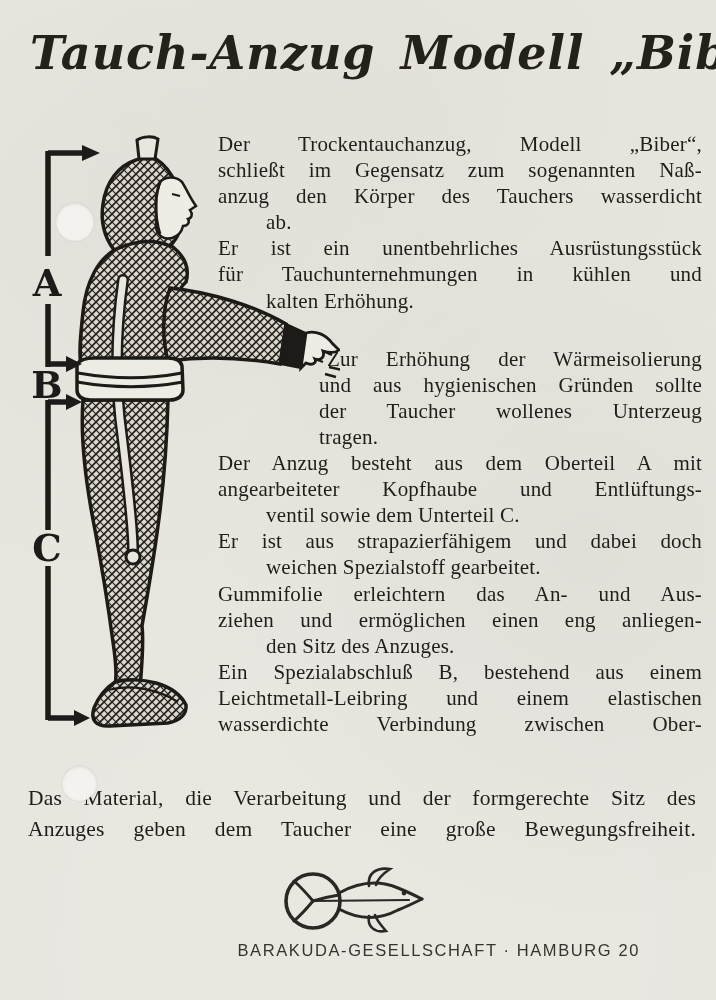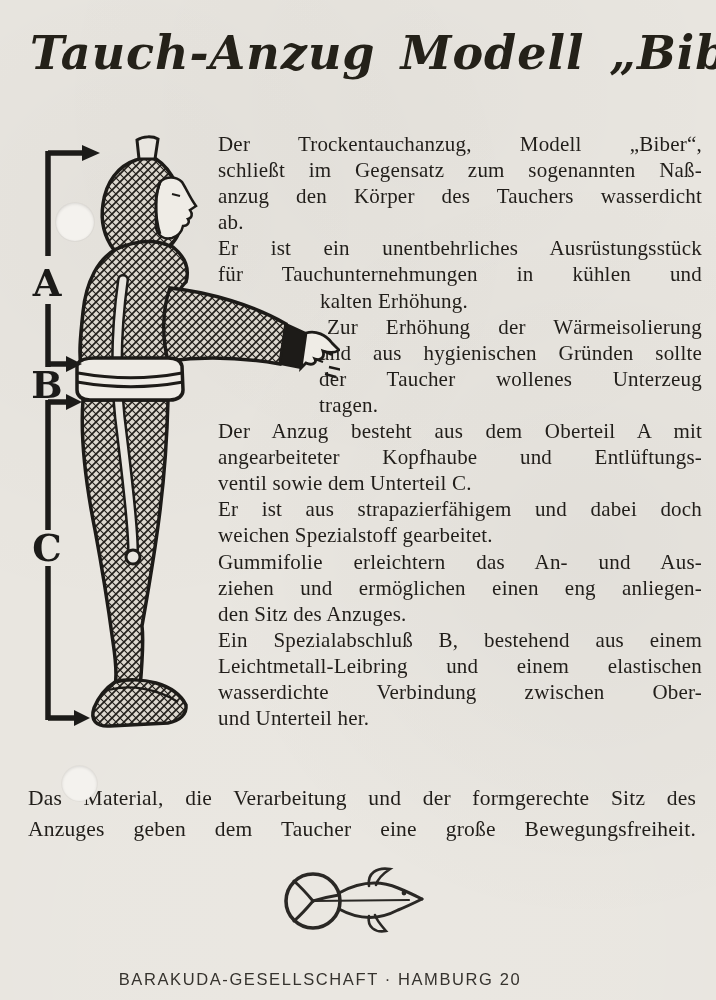--- a/index.html
+++ b/index.html
@@ -24,38 +24,38 @@
     font-size:46px;letter-spacing:1px;word-spacing:8px;
     color:#242119;
     white-space:nowrap;
   }
   .figure{position:absolute;left:20px;top:130px;width:320px;height:640px;z-index:2;pointer-events:none;}
   .textcol{
     position:absolute;left:218px;top:131px;width:484px;z-index:1;
     font-size:21px;line-height:26.1px;letter-spacing:0.2px;
   }
   .line{text-align:justify;text-align-last:justify;}
-  .line.end{text-align:left;text-align-last:left;}
+  .line.end{text-align:left;text-align-last:left;margin-left:48px;}
   .p-ind .line{margin-left:101px;}
-  .fl-ind{padding-left:8px;}
+  .fl-ind{padding-left:8px;margin-top:32px;}
   .ind-line{margin-left:102px;}
   .closing{
     position:absolute;left:28px;top:783px;width:668px;z-index:1;
     font-size:21.5px;line-height:31px;letter-spacing:0.2px;
   }
   .hole{
     position:absolute;border-radius:50%;background:#f4f2ee;z-index:4;
     box-shadow: inset 0 1px 3px rgba(0,0,0,0.10), 0 0 0 1px rgba(0,0,0,0.03);
   }
   .hole1{left:56px;top:203px;width:38px;height:38px;}
   .hole2{left:62px;top:766px;width:35px;height:35px;}
   .logo{position:absolute;left:273px;top:860px;width:170px;height:82px;z-index:1;}
   .footer{
-    position:absolute;left:0;top:970px;width:640px;z-index:1;
-    text-align:center;
+    position:absolute;left:0;top:941px;width:640px;z-index:1;
+    text-align:right;
     font-family:"Liberation Sans", sans-serif;
     font-size:16.5px;letter-spacing:1.6px;color:#36332e;
   }
 </style>
 </head>
 <body>
 
 <div class="page">
 
   <div class="title">Tauch-Anzug Modell „Biber“</div>
@@ -152,21 +152,20 @@
     </div>
     <div class="para">
       <div class="line">Gummifolie erleichtern das An- und Aus-</div>
       <div class="line">ziehen und ermöglichen einen eng anliegen-</div>
       <div class="line end">den Sitz des Anzuges.</div>
     </div>
     <div class="para">
       <div class="line">Ein Spezialabschluß B, bestehend aus einem</div>
       <div class="line">Leichtmetall-Leibring und einem elastischen</div>
       <div class="line">wasserdichte Verbindung zwischen Ober-</div>
-      <div class="line end">und Unterteil her.</div>
     </div>
   </div>
 
   <div class="closing">
     <div class="line">Das Material, die Verarbeitung und der formgerechte Sitz des</div>
     <div class="line">Anzuges geben dem Taucher eine große Bewegungsfreiheit.</div>
   </div>
 
   <div class="hole hole1"></div>
   <div class="hole hole2"></div>

